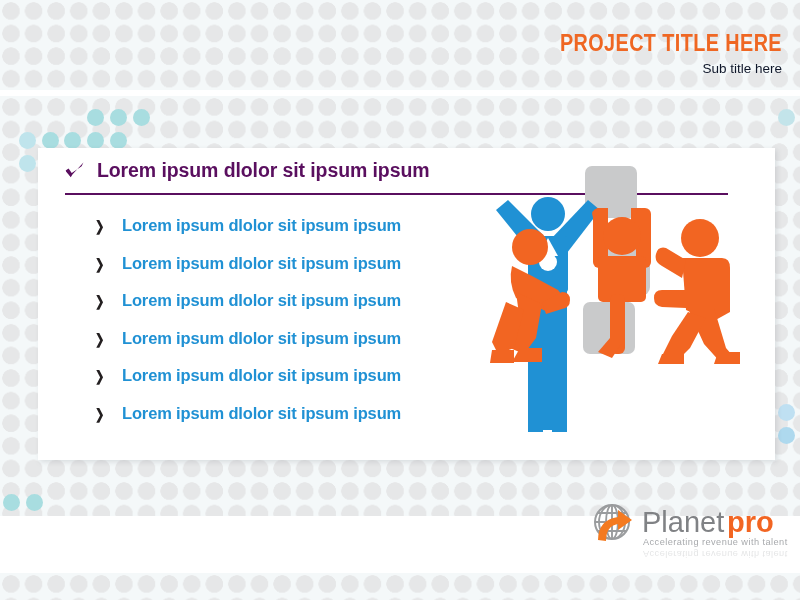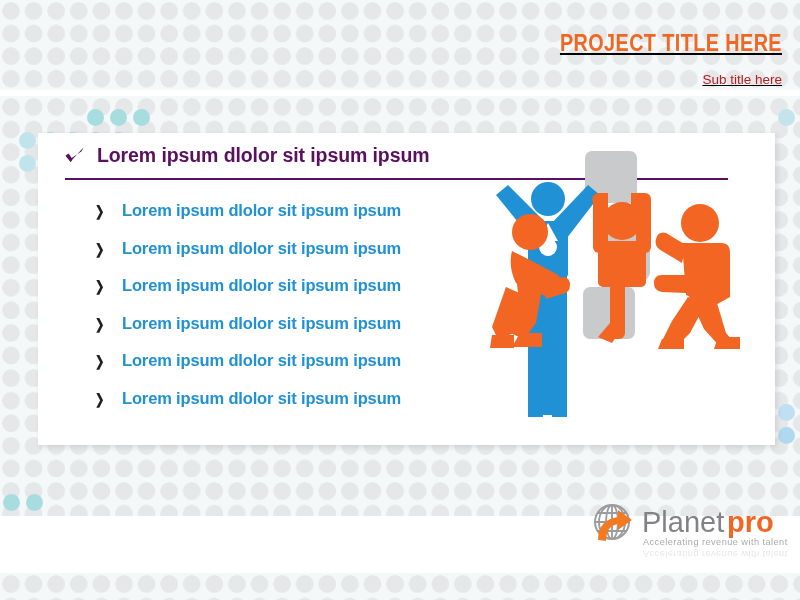--- a/index.html
+++ b/index.html
@@ -20,34 +20,34 @@
     background-position:0 0;
   }
   #band-top    { left:0;  top:0;    width:800px; height:90px; }
   #band-mid    { left:0;  top:96px; width:800px; height:420px; }
   #band-bottom { left:0;  top:573px;width:800px; height:27px; }
 
   
   .adot { position:absolute; width:17px; height:17px; border-radius:50%; }
 
   
-  #header { position:absolute; left:0; top:30px; width:782px; text-align:right;text-decoration:underline; }
+  #header { position:absolute; left:0; top:30px; width:782px; text-align:right; }
   #project-title {
     font-size:23px; font-weight:bold; color:#ef6723;
     letter-spacing:.5px; line-height:26px;
     transform:scaleX(.86); transform-origin:right center;
     white-space:nowrap;
   }
   #sub-title {
-    font-size:13.5px; color:#b91c1c; line-height:20px; margin-top:14px;
+    font-size:13.5px; color:#0f172a; line-height:20px; margin-top:3px;
   }
 
   
   #card {
-    position:absolute; left:38px; top:133px;
+    position:absolute; left:38px; top:148px;
     width:737px; height:312px;
     background:#ffffff;
     box-shadow:2px 2px 5px rgba(120,125,130,.22);
   }
 
   
   #heading-row {
     position:absolute; left:26px; top:11px; width:690px;
     display:flex; align-items:center; gap:11px;
   }

